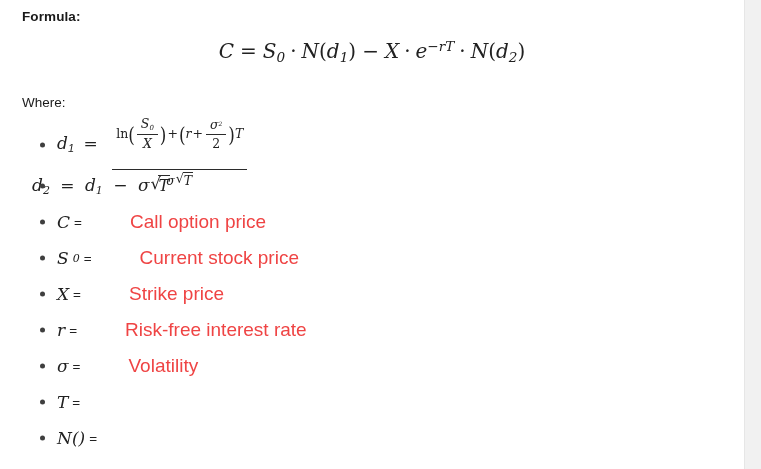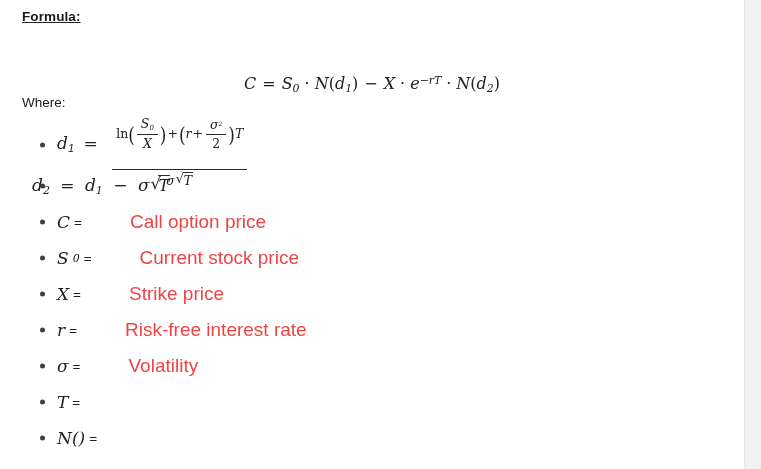--- a/index.html
+++ b/index.html
@@ -15,21 +15,20 @@
     position: relative;
     overflow: hidden;
   }
   .page {
     position: relative;
     width: 643px;
     height: 469px;
     background: #ffffff;
     padding: 0;
     box-sizing: border-box;
-    text-decoration: underline;
   }
   .right-edge {
     position: absolute;
     top: 0;
     right: 0;
     width: 17px;
     height: 469px;
     background: #f1f1f1;
     border-left: 1px solid #e6e6e6;
     box-sizing: border-box;
@@ -64,24 +63,23 @@
   }
   .mi {
     font-family: "DejaVu Serif", "Liberation Serif", serif;
     font-style: italic;
   }
   .mi-up {
     font-family: "DejaVu Serif", "Liberation Serif", serif;
     font-style: normal;
   }
   .main-formula {
-    font-size: 16px;
+    font-size: 20px;
     white-space: nowrap;
     display: inline-block;
-    margin-top: 36px;
   }
   .sub {
     font-size: 0.68em;
     vertical-align: -0.28em;
     font-style: italic;
   }
   .sup {
     font-size: 0.68em;
     vertical-align: 0.5em;
     font-style: italic;

